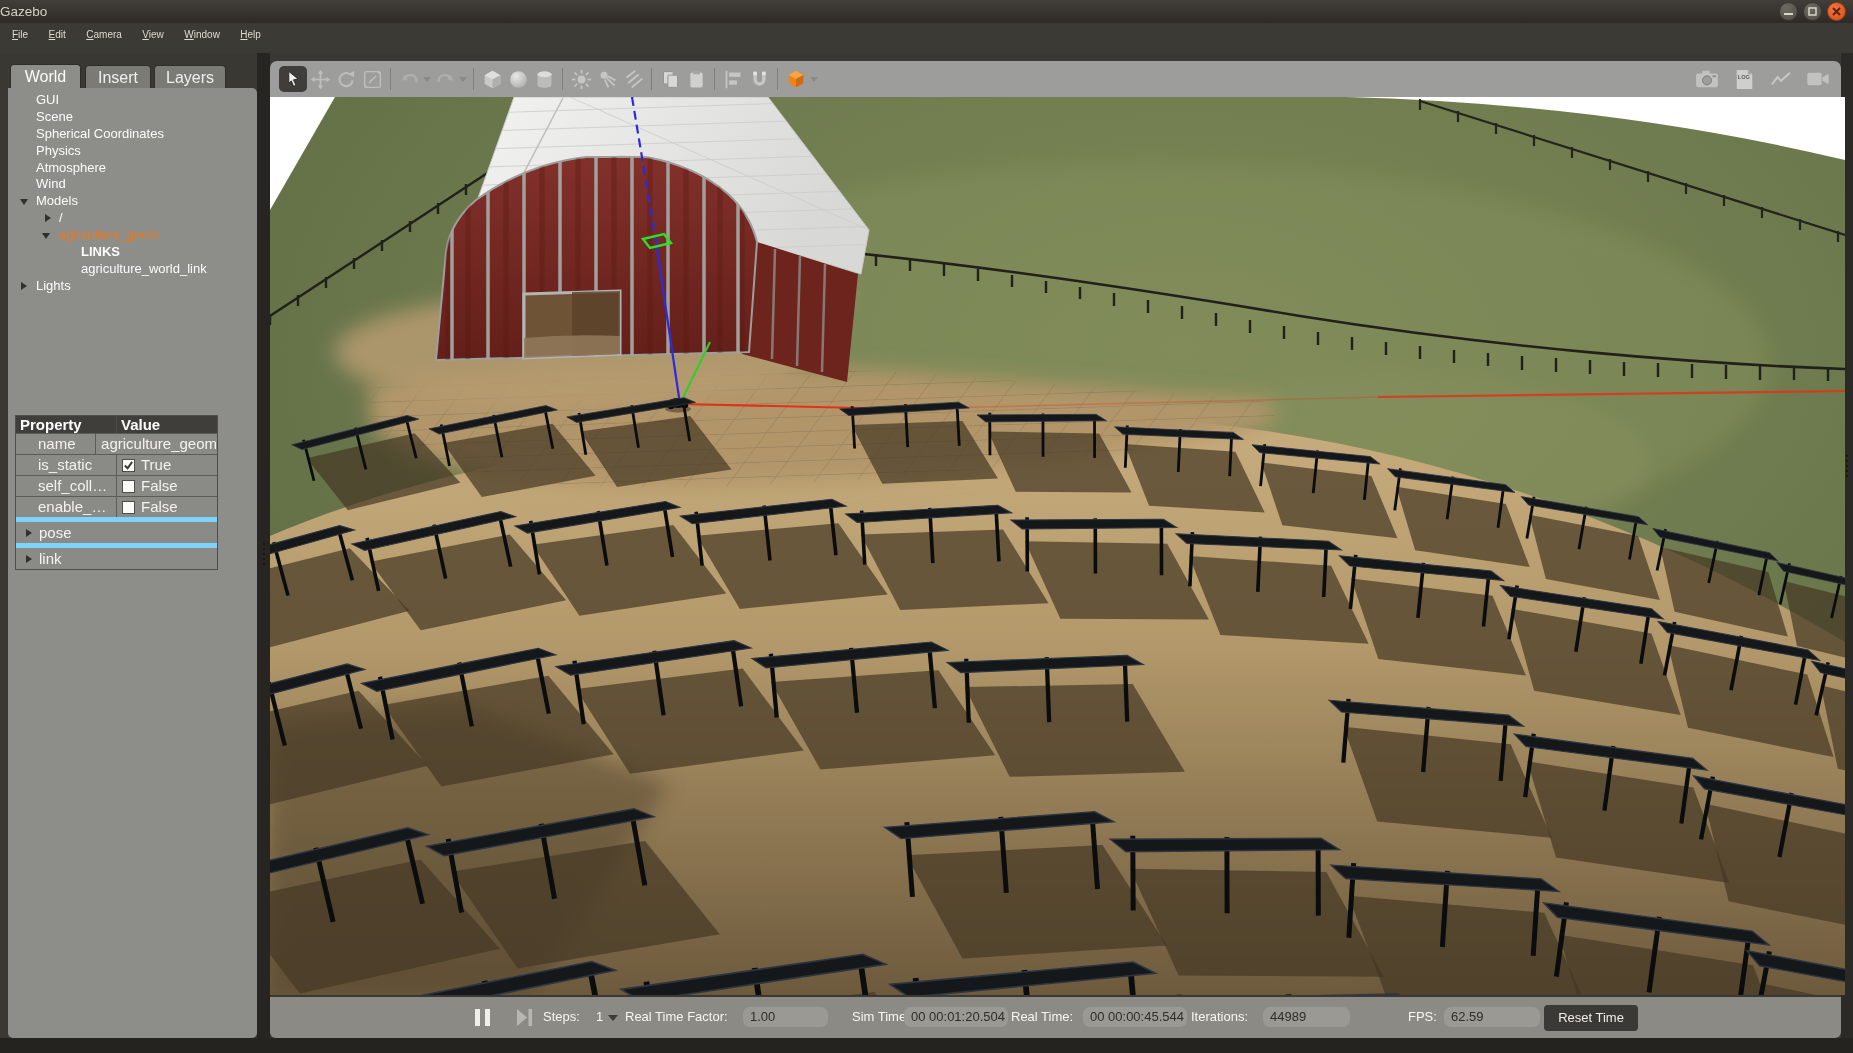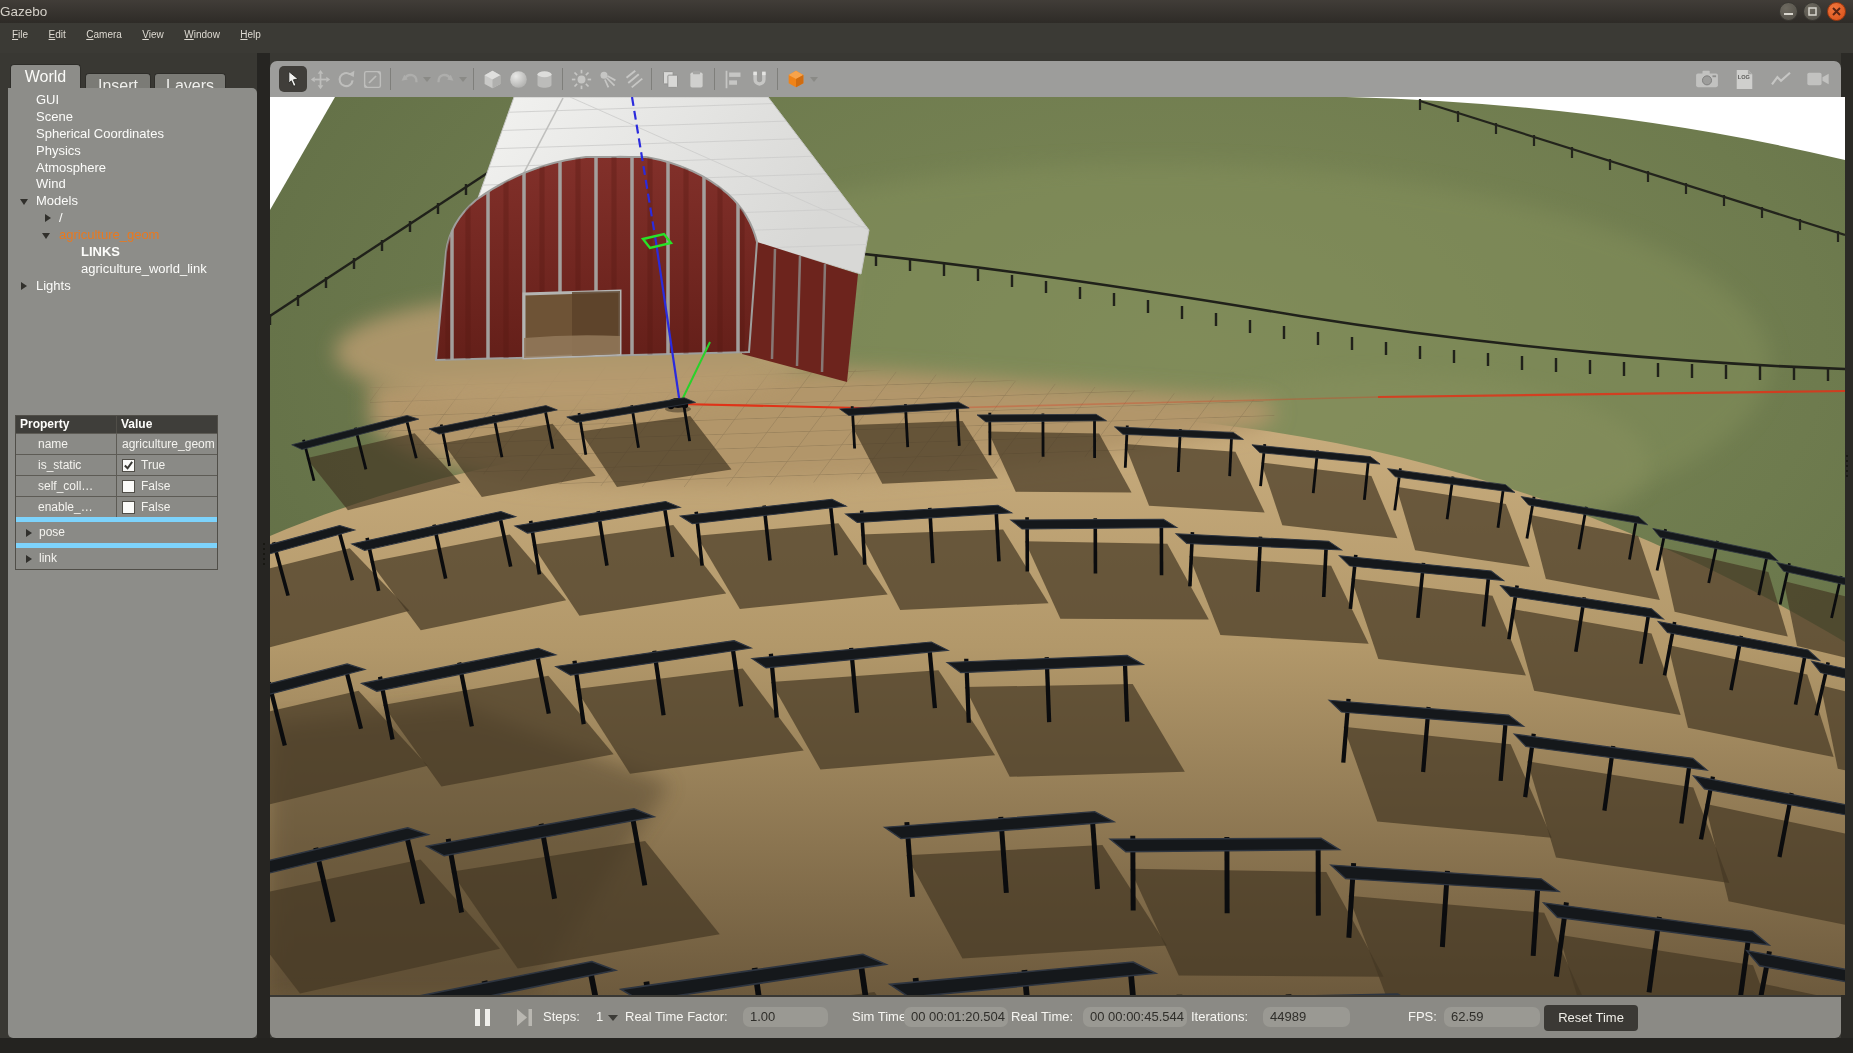--- a/index.html
+++ b/index.html
@@ -21,33 +21,33 @@
   #chrome-bg{left:0;top:53px;width:1853px;height:1000px;background:#393833;}
   #gutter{left:257px;top:53px;width:13px;height:1000px;background:#262522;}
   #right-strip{left:1841px;top:53px;width:12px;height:1000px;background:#2b2a26;}
   #bottom-strip{left:0;top:1038px;width:1853px;height:15px;background:#242320;}
   .dotsv span{display:block;width:2px;height:2px;border-radius:1px;background:#15140f;margin:3px auto;}
   .dotsh span{display:inline-block;width:2px;height:2px;border-radius:1px;background:#55534c;margin:0 1.5px;vertical-align:middle;}
   
   .tab{top:64px;height:24px;box-sizing:border-box;border:1px solid #2e2d29;border-bottom:none;
        border-radius:4px 4px 0 0;font-size:16px;color:#fbfbf8;text-align:center;line-height:23px;}
   .tab.active{background:#8d8d89;}
-  .tab.inactive{background:#7b7b76;height:23px;top:65px;color:#efefec;margin-top:8px;}
+  .tab.inactive{background:#7b7b76;height:23px;top:65px;color:#efefec;}
   #panel-box{left:8px;top:88px;width:249px;height:950px;background:#8d8d89;
              border-radius:0 5px 5px 5px;}
   .trow{position:relative;height:16.9px;line-height:16.9px;font-size:13px;color:#fcfcfa;white-space:nowrap;}
   .trow .lbl{position:absolute;top:0;}
   .arr-d{position:absolute;top:6px;width:0;height:0;border-left:4.5px solid transparent;
          border-right:4.5px solid transparent;border-top:6px solid #31302c;}
   .arr-r{position:absolute;top:4px;width:0;height:0;border-top:4.5px solid transparent;
          border-bottom:4.5px solid transparent;border-left:6px solid #31302c;}
   .sel-orange{color:#e9791f;}
   .bold{font-weight:bold;}
   
-  #prop-table{left:7px;top:327px;width:201px;border:1px solid #504e48;background:#8a8a86;font-size:12px;}
+  #prop-table{left:7px;top:327px;width:201px;border:1px solid #504e48;background:#8a8a86;font-size:15px;}
   .pt-head{display:flex;height:17px;background:#3f3e3a;color:#fdfdfb;font-weight:bold;line-height:17px;}
   .pt-head .c1{width:100px;padding-left:4px;box-sizing:border-box;}
   .pt-head .c2{flex:1;padding-left:4px;border-left:1px solid #504e48;}
   .pt-row{display:flex;height:20px;line-height:20px;border-top:1px solid #5d5b55;color:#f4f3ef;}
   .pt-row .c1{width:100px;padding-left:22px;box-sizing:border-box;}
   .pt-row .c2{flex:1;border-left:1px solid #5d5b55;padding-left:5px;display:flex;align-items:center;}
   .cb{width:13px;height:13px;background:#fbfbf9;border:1px solid #504e48;box-sizing:border-box;
       margin-right:6px;display:inline-flex;align-items:center;justify-content:center;}
   .pt-group{height:21px;line-height:21px;border-top:5px solid #7dd3fc;color:#f4f3ef;position:relative;}
   .pt-group .lbl{padding-left:23px;}

